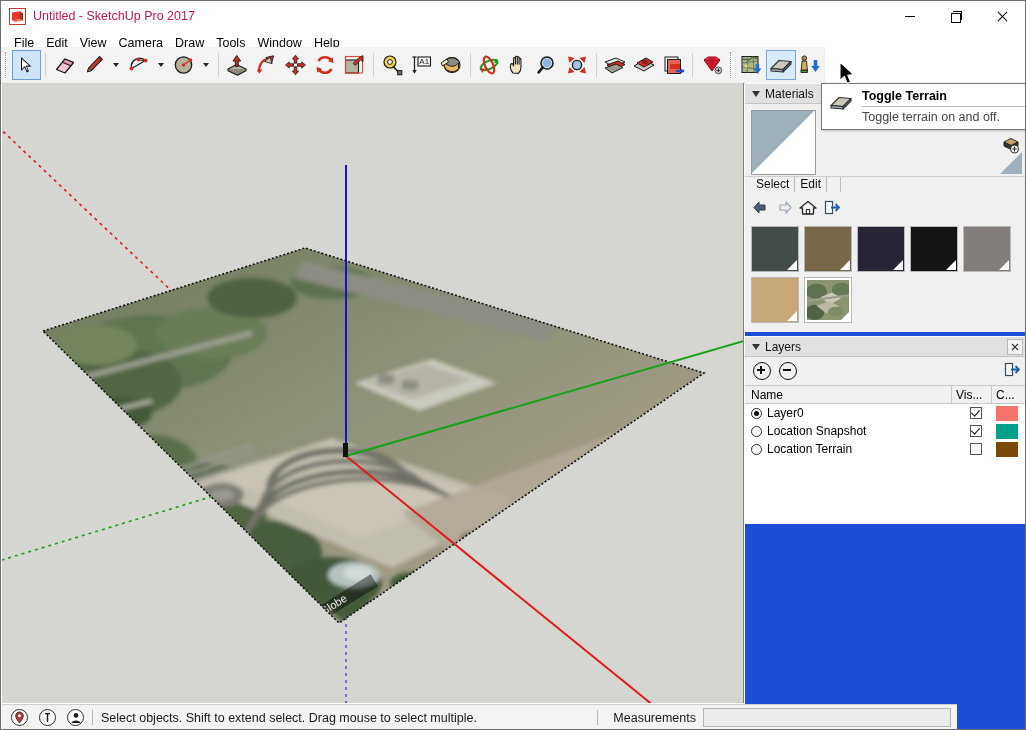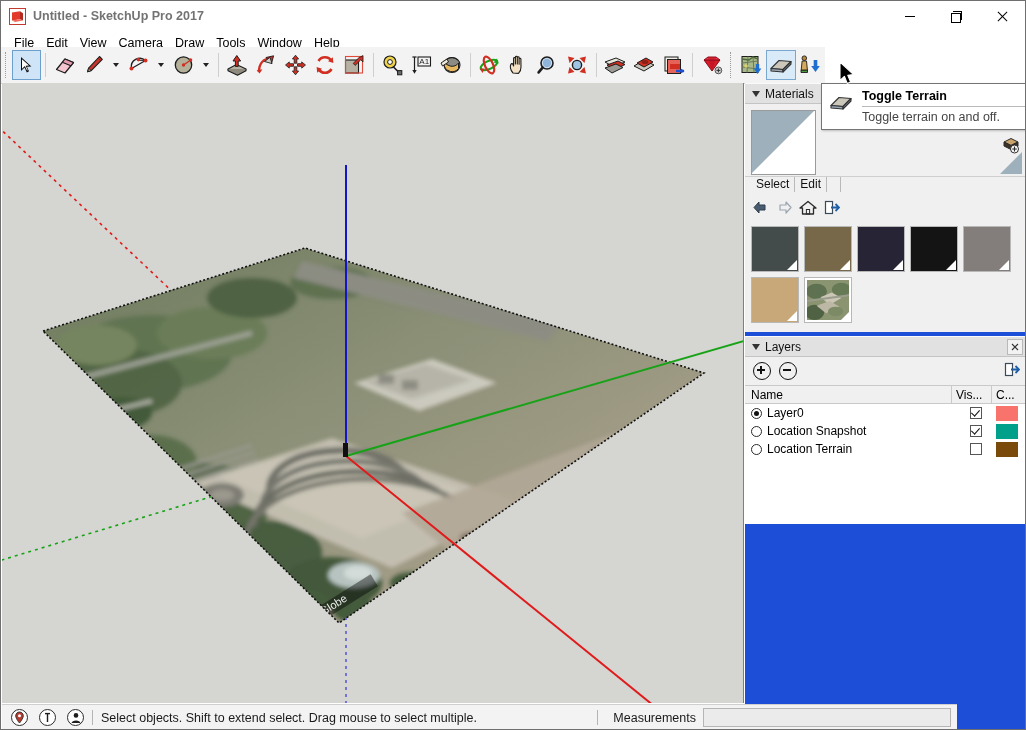--- a/index.html
+++ b/index.html
@@ -8,21 +8,21 @@
     font-family:"Liberation Sans", sans-serif;
     font-size:12px;color:#000;background:#fff;
     -webkit-font-smoothing:antialiased;
   }
   .app{position:relative;width:1026px;height:730px;box-sizing:border-box;border:1px solid #6f6f6f;background:#fff;overflow:hidden;}
 
   
   .titlebar{position:absolute;left:0;top:0;width:1024px;height:30px;background:#ffffff;}
   .title-left{position:absolute;left:8px;top:0;height:30px;display:flex;align-items:center;gap:7px;}
   .app-icon{width:17px;height:17px;position:relative;}
-  .win-title{font-size:12.5px;color:#737373;white-space:nowrap;font-weight:bold;}
+  .win-title{font-size:12.5px;color:#be185d;white-space:nowrap;}
   .win-ctrls{position:absolute;right:0;top:0;height:30px;display:flex;}
   .win-btn{width:46px;height:30px;display:flex;align-items:center;justify-content:center;}
   .gl{width:10px;height:10px;position:relative;}
   .gl.min::before{content:"";position:absolute;left:0;top:5px;width:10px;height:1px;background:#000;}
   .gl.max::before{content:"";position:absolute;left:0;top:2px;width:8px;height:8px;border:1px solid #000;}
   .gl.max::after{content:"";position:absolute;left:2px;top:0px;width:8px;height:8px;border:1px solid #000;border-bottom:none;border-left:none;}
   .gl.close::before,.gl.close::after{content:"";position:absolute;left:-1px;top:5px;width:13px;height:1px;background:#000;}
   .gl.close::before{transform:rotate(45deg);}
   .gl.close::after{transform:rotate(-45deg);}
 

